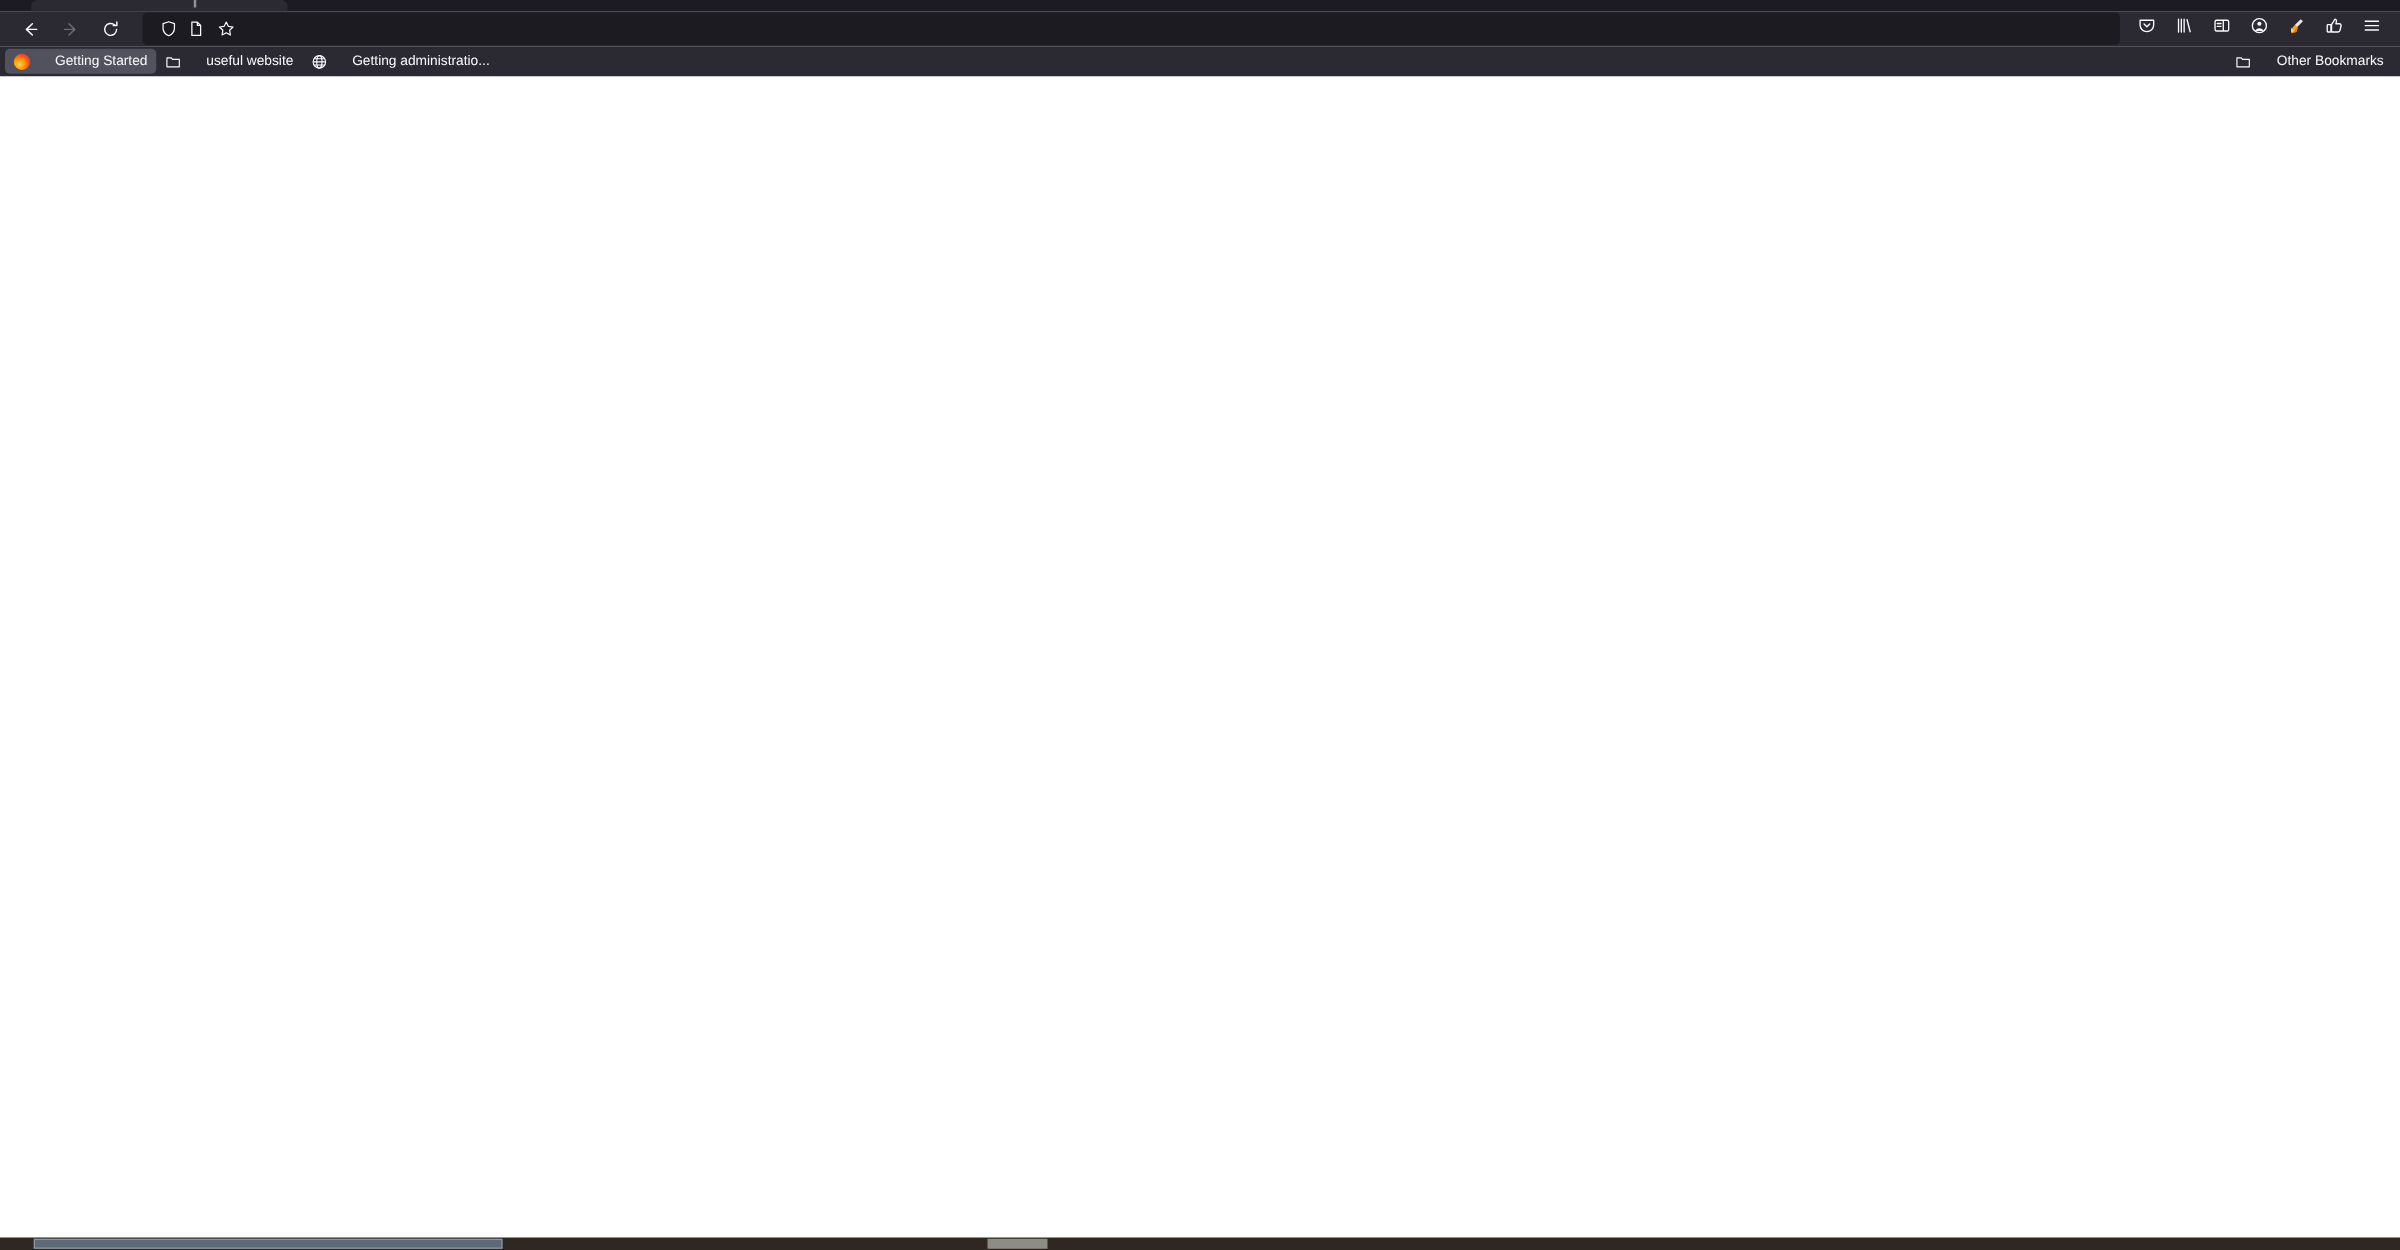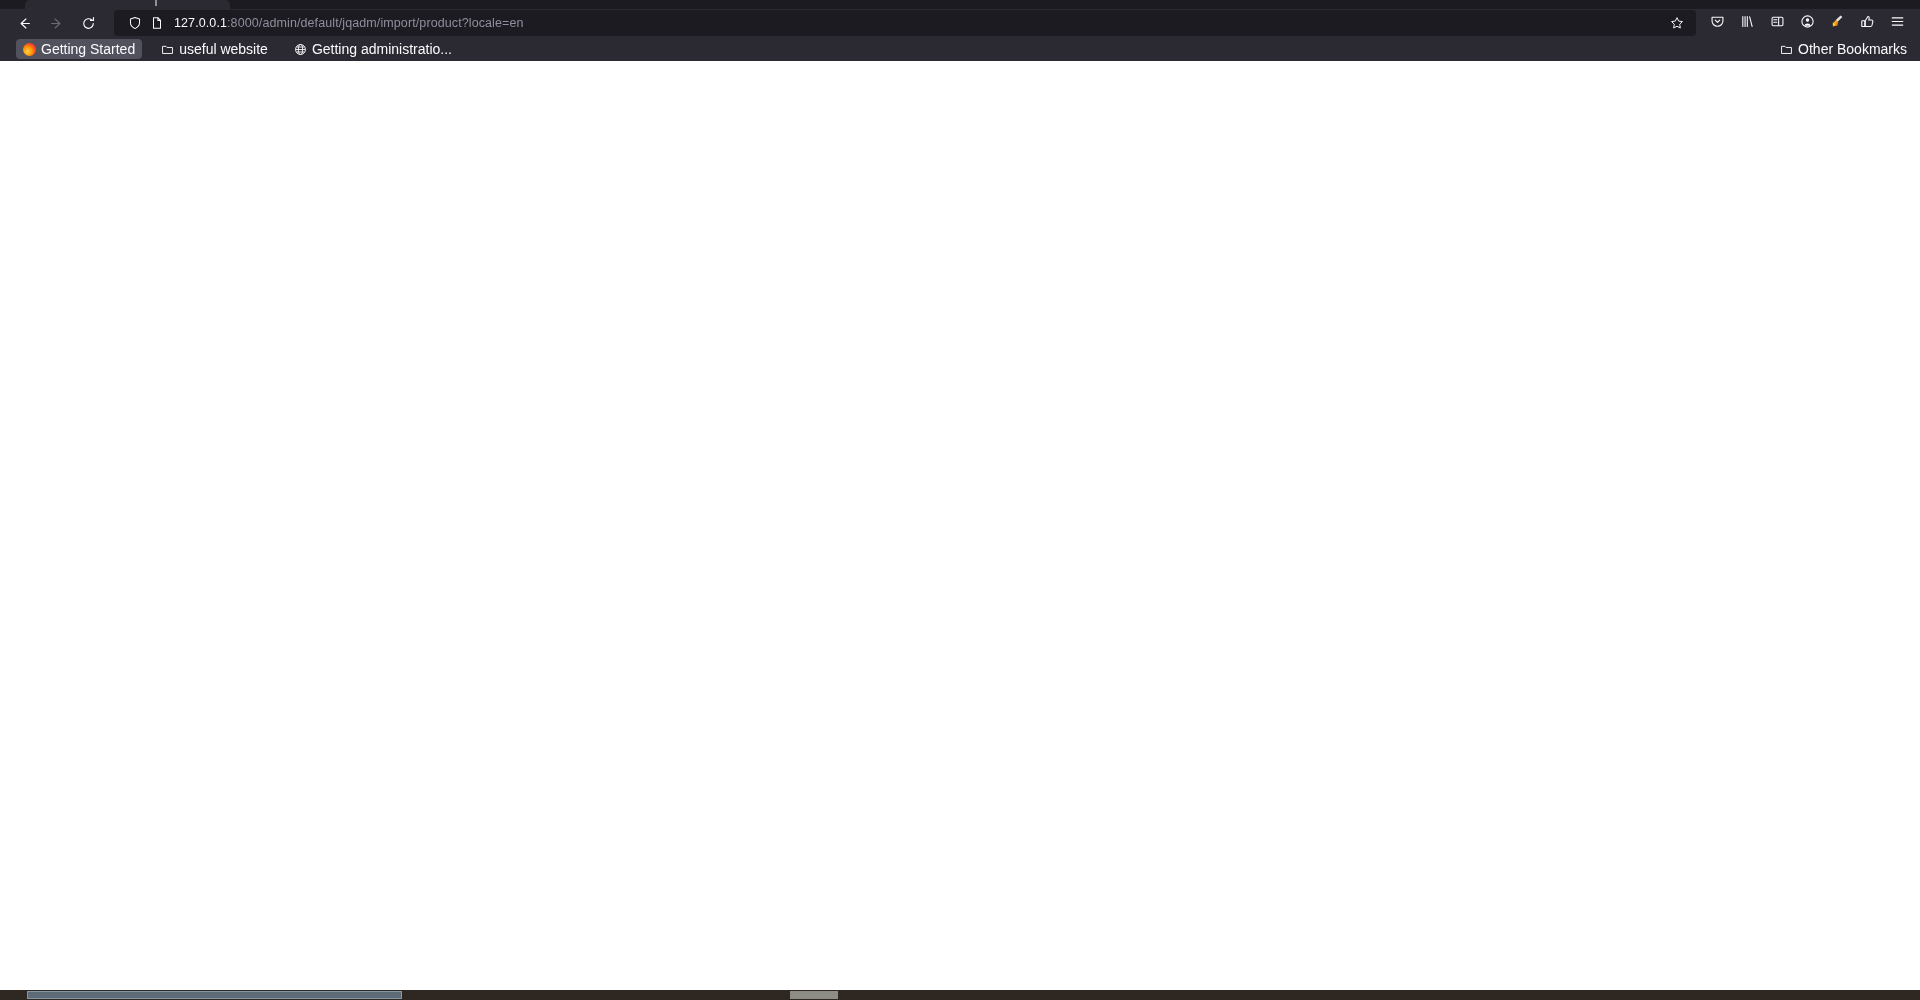--- a/index.html
+++ b/index.html
@@ -76,25 +76,25 @@
 
   
   #bookmarks-toolbar {
     height:24px; width:100%;
     background:#2b2a33;
     display:flex; align-items:center;
     padding:0 6px 0 4px;
     position:relative;
   }
   .bm-item {
-    display:flex; align-items:center; gap:5px;
+    display:flex; align-items:center; gap:20px;
     height:20px; padding:0 7px;
     border-radius:4px;
-    font-size:14px; color:#fbfbfe;
-    white-space:nowrap; flex:none;margin-left:12px;
+    font-size:11px; color:#fbfbfe;
+    white-space:nowrap; flex:none;
   }
   .bm-item.active { background:#52525e; }
   .bm-icon { width:13px; height:13px; display:flex; align-items:center; justify-content:center; flex:none; }
   #other-bookmarks { margin-left:auto;justify-content:center; }
 
   
   #page-content {
     width:100%;
     height:941px;
     background:#ffffff;
@@ -159,21 +159,20 @@
         <svg width="14" height="14" viewBox="0 0 16 16" fill="none">
           <path d="M8 1.6 13.2 3.4v4.1c0 3.2-2.2 5.6-5.2 6.9C5 13.1 2.8 10.7 2.8 7.5V3.4z" stroke="#fbfbfe" stroke-width="1.15" stroke-linejoin="round"></path>
         </svg>
       </span>
       <span class="ub-icon">
         <svg width="14" height="14" viewBox="0 0 16 16" fill="none">
           <path d="M4 1.9h5l3 3v9.2H4z" stroke="#fbfbfe" stroke-width="1.15" stroke-linejoin="round"></path>
           <path d="M9 1.9v3.1h3" stroke="#fbfbfe" stroke-width="1.15" stroke-linejoin="round"></path>
         </svg>
       </span>
-      <span id="url-text"><span>127.0.0.1</span><span class="dim">:8000</span><span class="dim">/admin/default/jqadm/import/product?locale=en</span></span>
       <span id="bookmark-star">
         <svg width="14" height="14" viewBox="0 0 16 16" fill="none">
           <path d="M8 1.9 9.9 5.8l4.3.6-3.1 3 .7 4.3L8 11.7l-3.8 2 .7-4.3-3.1-3 4.3-.6z" stroke="#fbfbfe" stroke-width="1.1" stroke-linejoin="round"></path>
         </svg>
       </span>
     </div>
 
     <div id="toolbar-actions">
 
       <div class="tb-btn">

